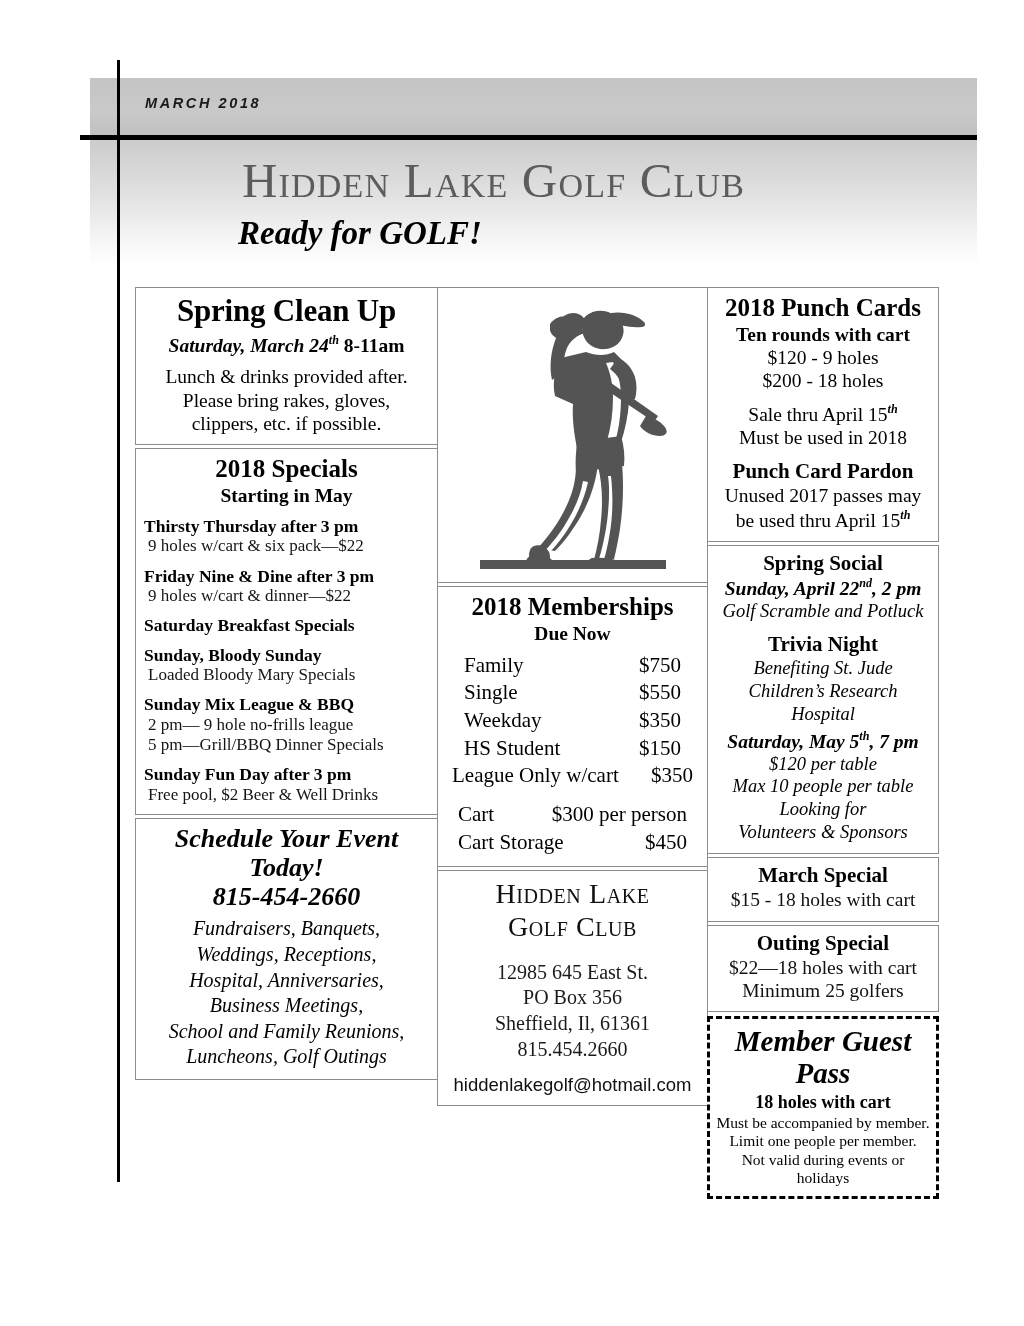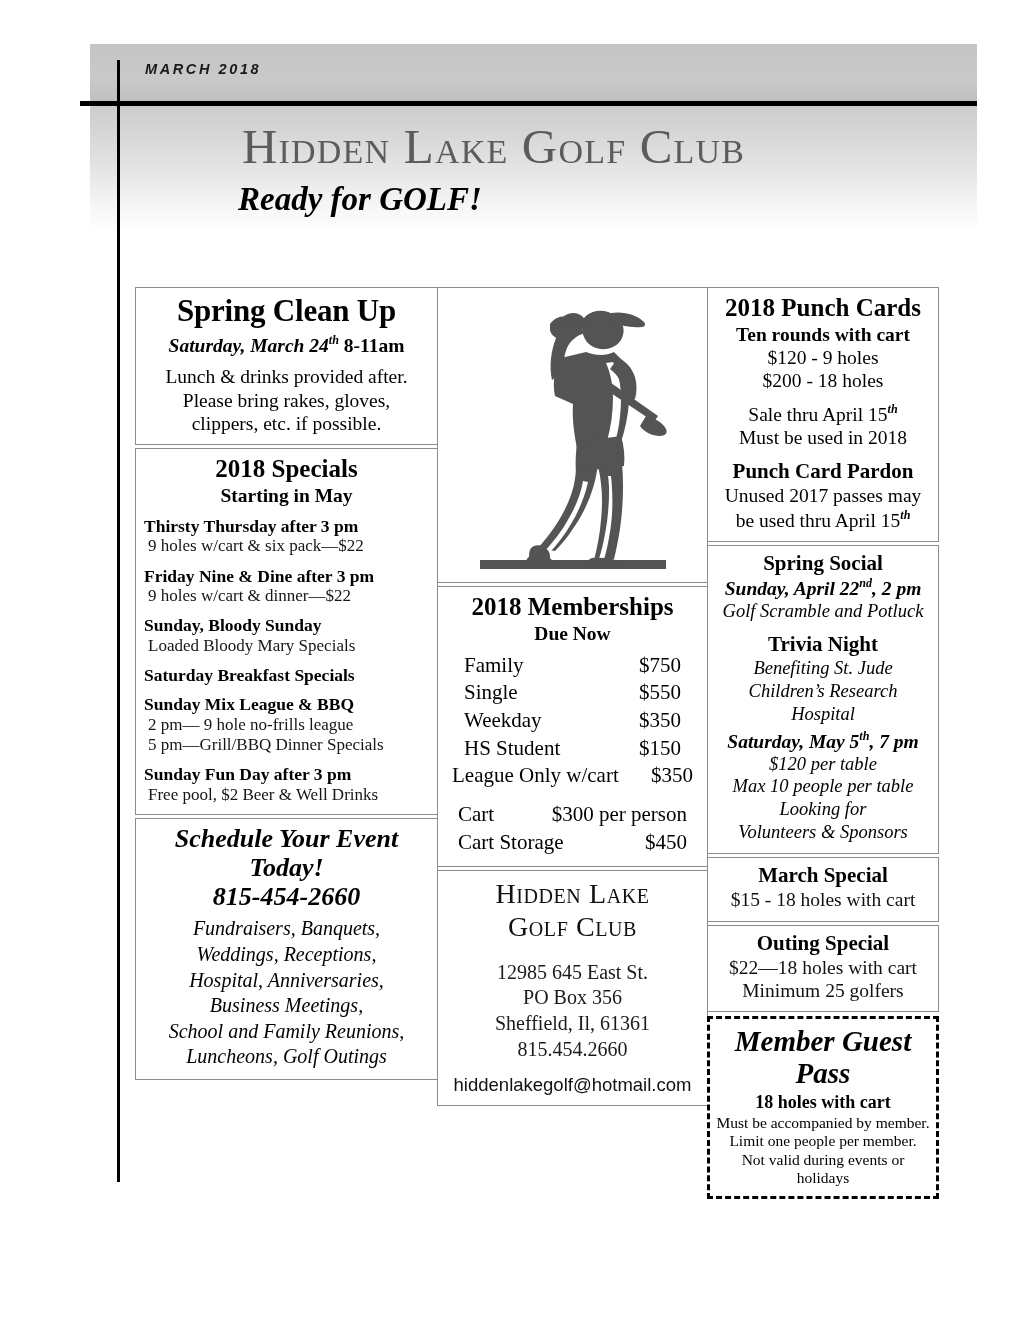--- a/index.html
+++ b/index.html
@@ -13,21 +13,21 @@
     position: relative;
     font-family: "Liberation Serif", serif;
     color: #000;
     overflow: hidden;
   }
 
   
   #masthead {
     position: absolute;
     left: 90px;
-    top: 44px;
+    top: 78px;
     width: 768px;
     height: 190px;
     text-align: center;
   }
   .banner-gray {
     position: absolute;
     left: 0;
     top: 0;
     width: 887px;
     height: 57px;
@@ -326,25 +326,25 @@
 
     <div class="spec-item">
       <div class="spec-t">Thirsty Thursday after 3 pm</div>
       <div class="spec-d">9 holes w/cart &amp; six pack—$22</div>
     </div>
     <div class="spec-item">
       <div class="spec-t">Friday Nine &amp; Dine after 3 pm</div>
       <div class="spec-d">9 holes w/cart &amp; dinner—$22</div>
     </div>
     <div class="spec-item">
+      <div class="spec-t">Saturday Breakfast Specials</div>
+    </div>
+    <div class="spec-item">
       <div class="spec-t">Sunday, Bloody Sunday</div>
       <div class="spec-d">Loaded Bloody Mary Specials</div>
-    </div>
-    <div class="spec-item">
-      <div class="spec-t">Saturday Breakfast Specials</div>
     </div>
     <div class="spec-item">
       <div class="spec-t">Sunday Mix League &amp; BBQ</div>
       <div class="spec-d">2 pm— 9 hole no-frills league</div>
       <div class="spec-d">5 pm—Grill/BBQ Dinner Specials</div>
     </div>
     <div class="spec-item">
       <div class="spec-t">Sunday Fun Day after 3 pm</div>
       <div class="spec-d">Free pool, $2 Beer &amp; Well Drinks</div>
     </div>

